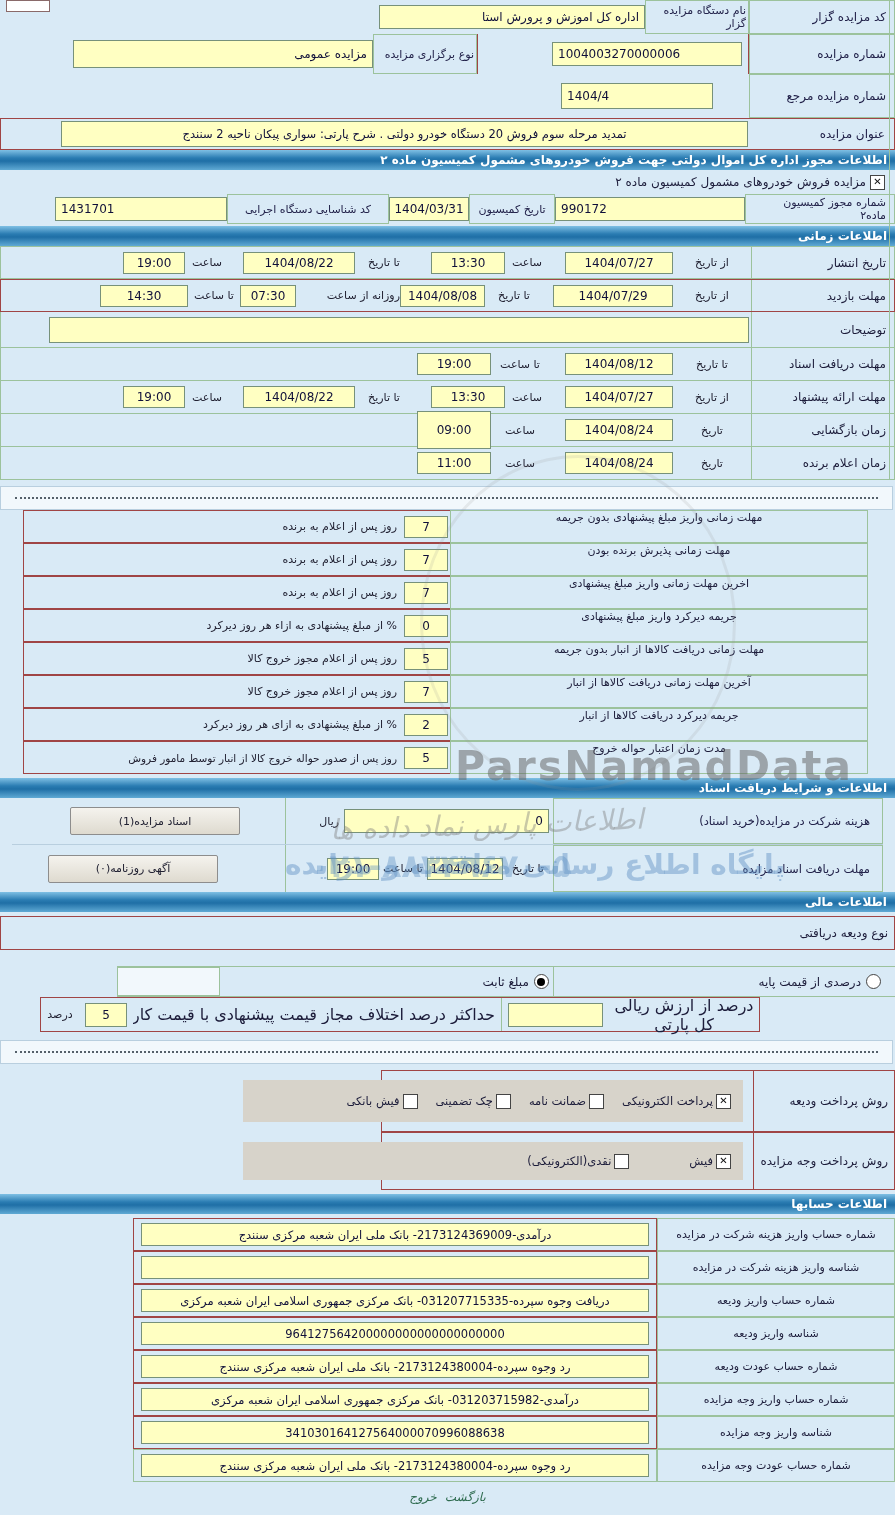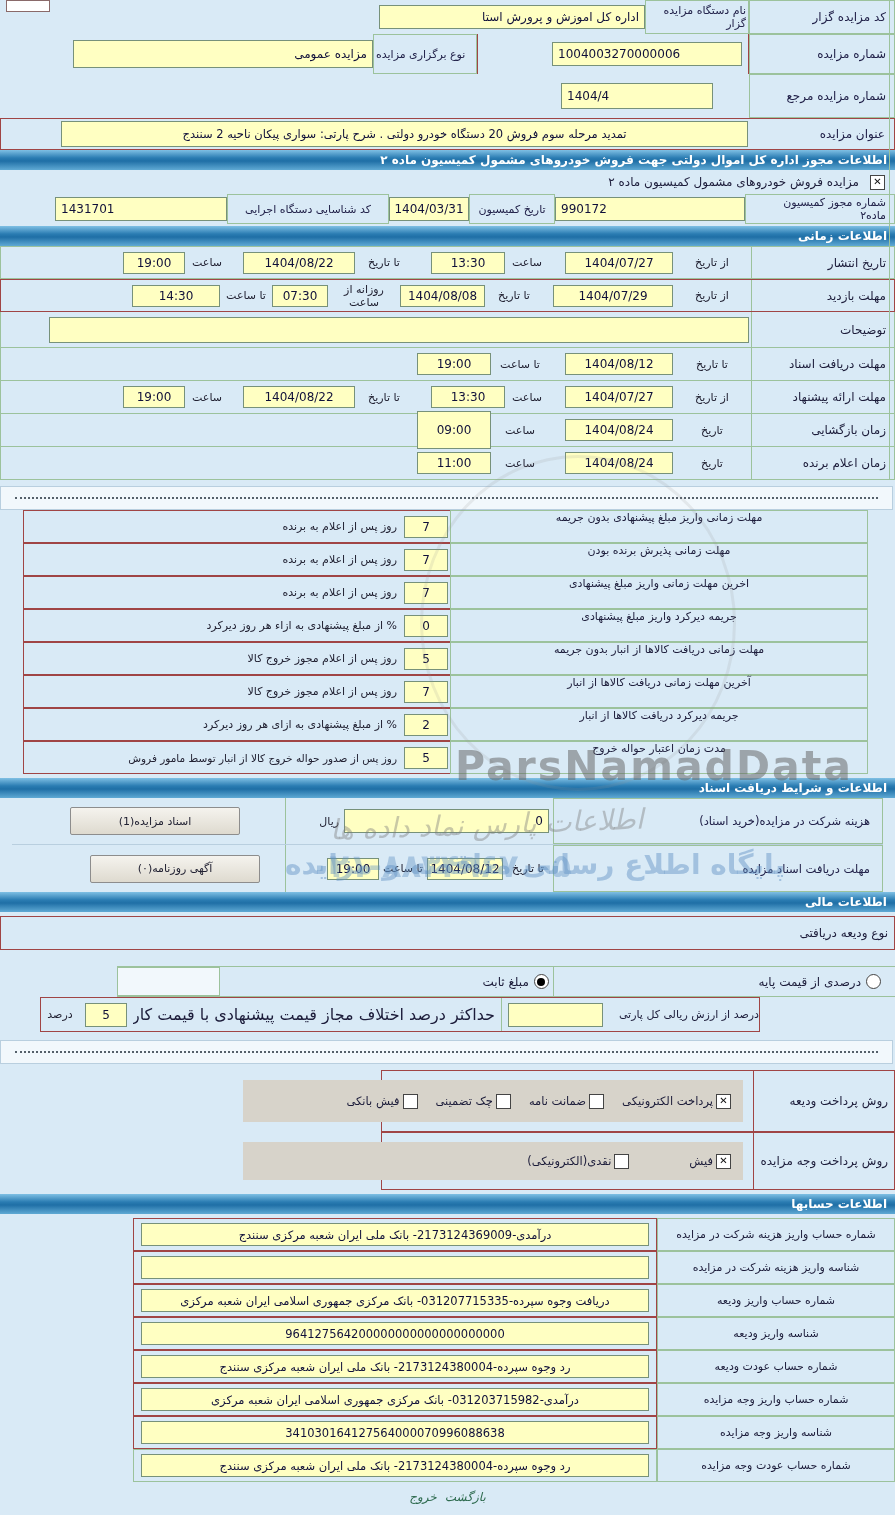--- a/index.html
+++ b/index.html
@@ -77,21 +77,21 @@
 
 <div class="row" style="height:40px;">
   <div class="lbl" style="width:146px;height:100%;">
     <span>شماره مزایده</span>
   </div>
   <div style="width:272px;height:100%;display:flex;align-items:center;border-left:1px solid #a04545;border-right:1px solid #a04545;box-sizing:border-box;">
     <div class="ybox jl" style="width:190px;margin-right:6px;">
       <span class="ltr">1004003270000006</span>
     </div>
   </div>
-  <div class="lbl" style="width:104px;height:100%;font-size:11px;justify-content:flex-end;padding:0 2px;">
+  <div class="lbl" style="width:104px;height:100%;font-size:11px;justify-content:flex-start;padding:0 2px;">
     <span>نوع برگزاری مزایده</span>
   </div>
   <div class="ybox jr" style="width:300px;height:28px;">
     <span>مزایده عمومی</span>
   </div>
 </div>
 
 <div class="row" style="height:44px;">
   <div class="lbl" style="width:146px;height:100%;">
     <span>شماره مزایده مرجع</span>
@@ -107,21 +107,21 @@
   </div>
   <div class="ybox jc" style="flex:1;margin-left:60px;height:26px;font-size:11.5px;">
     <span>تمدید مرحله سوم فروش 20 دستگاه خودرو دولتی . شرح پارتی: سواری پیکان ناحیه 2 سنندج</span>
   </div>
 </div>
 
 <div class="sec-header">
   <span>اطلاعات مجوز اداره کل اموال دولتی جهت فروش خودروهای مشمول کمیسیون ماده ۲</span>
 </div>
 
-<div class="row" style="height:24px;padding-right:10px;gap:11px;">
+<div class="row" style="height:24px;padding-right:10px;gap:4px;">
   <span class="cb checked"></span>
   <span>مزایده فروش خودروهای مشمول کمیسیون ماده ۲</span>
 </div>
 
 <div class="row" style="height:30px;">
   <div class="lbl" style="width:150px;height:100%;font-size:11px;">
     <span>شماره مجوز کمیسیون ماده۲</span>
   </div>
   <div class="ybox jl" style="width:190px;">
     <span class="ltr">990172</span>
@@ -177,21 +177,21 @@
     </div>
   <span class="tk" style="width:78px;">از تاریخ</span>
   <div class="ybox jc" style="width:120px;height:22px;">
       <span class="ltr">1404/07/29</span>
     </div>
   <span style="width:10px;"></span>
   <span class="tk" style="width:58px;">تا تاریخ</span>
   <div class="ybox jc" style="width:85px;height:22px;">
       <span class="ltr">1404/08/08</span>
     </div>
-  <span class="tk" style="width:72px;">روزانه از ساعت</span>
+  <span class="tk" style="width:104px;text-align:right;">روزانه از ساعت</span>
   <div class="ybox jc" style="width:56px;height:22px;">
       <span class="ltr">07:30</span>
     </div>
   <span class="tk" style="width:52px;">تا ساعت</span>
   <div class="ybox jc" style="width:88px;height:22px;">
       <span class="ltr">14:30</span>
     </div>
 </div>
 
 <div class="trow" style="height:36px;">
@@ -395,21 +395,21 @@
     <span class="tk" style="width:50px;">تا تاریخ</span>
     <div class="ybox jc" style="width:76px;height:22px;">
         <span class="ltr">1404/08/12</span>
       </div>
     <span class="tk" style="width:48px;">تا ساعت</span>
     <div class="ybox jc" style="width:52px;height:22px;">
         <span class="ltr">19:00</span>
       </div>
   </div>
   <div style="flex:1;display:flex;">
-    <div class="btn" style="width:168px;height:26px;margin-right:25px;">
+    <div class="btn" style="width:168px;height:26px;margin-right:67px;">
       <span>آگهی روزنامه(۰)</span>
     </div>
   </div>
 </div>
 
 <div class="sec-header">
   <span>اطلاعات مالی</span>
 </div>
 
 <div class="row" style="height:34px;margin-top:4px;border:1px solid #a04545;box-sizing:border-box;padding-right:6px;">
@@ -424,21 +424,21 @@
     <span>درصدی از قیمت پایه</span>
   </div>
   <div style="width:268px;display:flex;align-items:center;gap:5px;padding-right:4px;">
     <span class="radio checked-src checked"></span>
     <span>مبلغ ثابت</span>
   </div>
   <div style="width:104px;height:100%;margin-right:62px;background:#f2f8fc;border:1px solid #9cc29c;box-sizing:border-box;"></div>
 </div>
 
 <div class="row" style="height:35px;margin-right:135px;margin-left:40px;border:1px solid #a04545;box-sizing:border-box;gap:6px;">
-  <span style="width:150px;font-size:11px;text-align:right;flex:none;">درصد از ارزش ریالی کل پارتی</span>
+  <span style="width:150px;font-size:16px;text-align:center;flex:none;">درصد از ارزش ریالی کل پارتی</span>
   <div class="ybox" style="width:95px;height:24px;flex:none;">
     <span class="ltr"></span>
   </div>
   <div style="align-self:stretch;width:1px;background:#9cc29c;"></div>
   <span style="flex:1;font-size:16px;text-align:right;white-space:nowrap;overflow:hidden;">حداکثر درصد اختلاف مجاز قیمت پیشنهادی با قیمت کارشناسی / پایه</span>
   <div class="ybox jc" style="width:42px;height:24px;flex:none;">
     <span class="ltr">5</span>
   </div>
   <span class="tk" style="width:38px;">درصد</span>
 </div>

